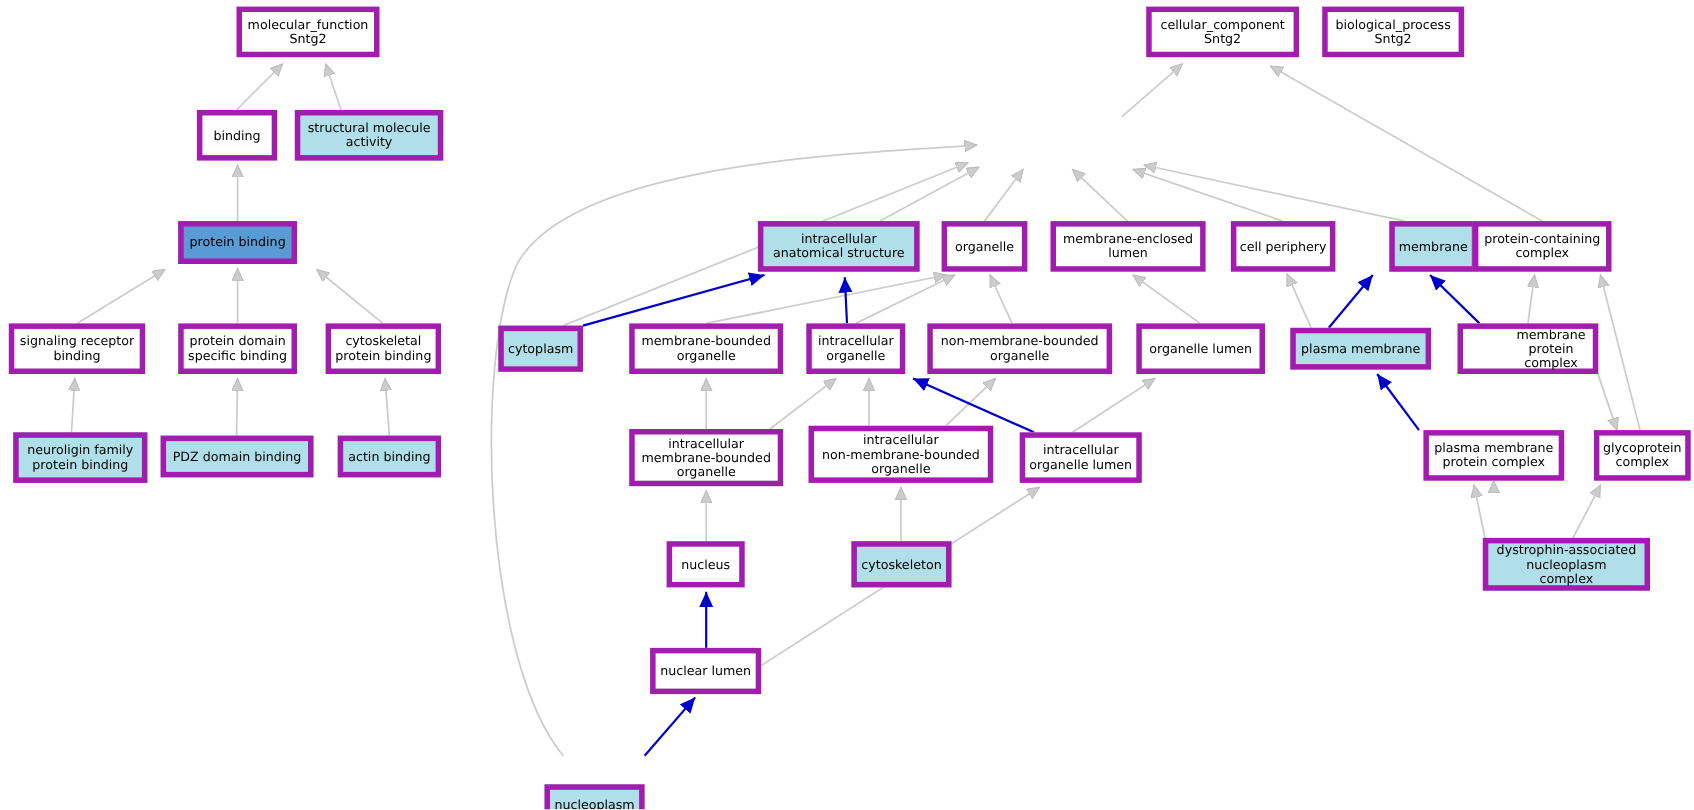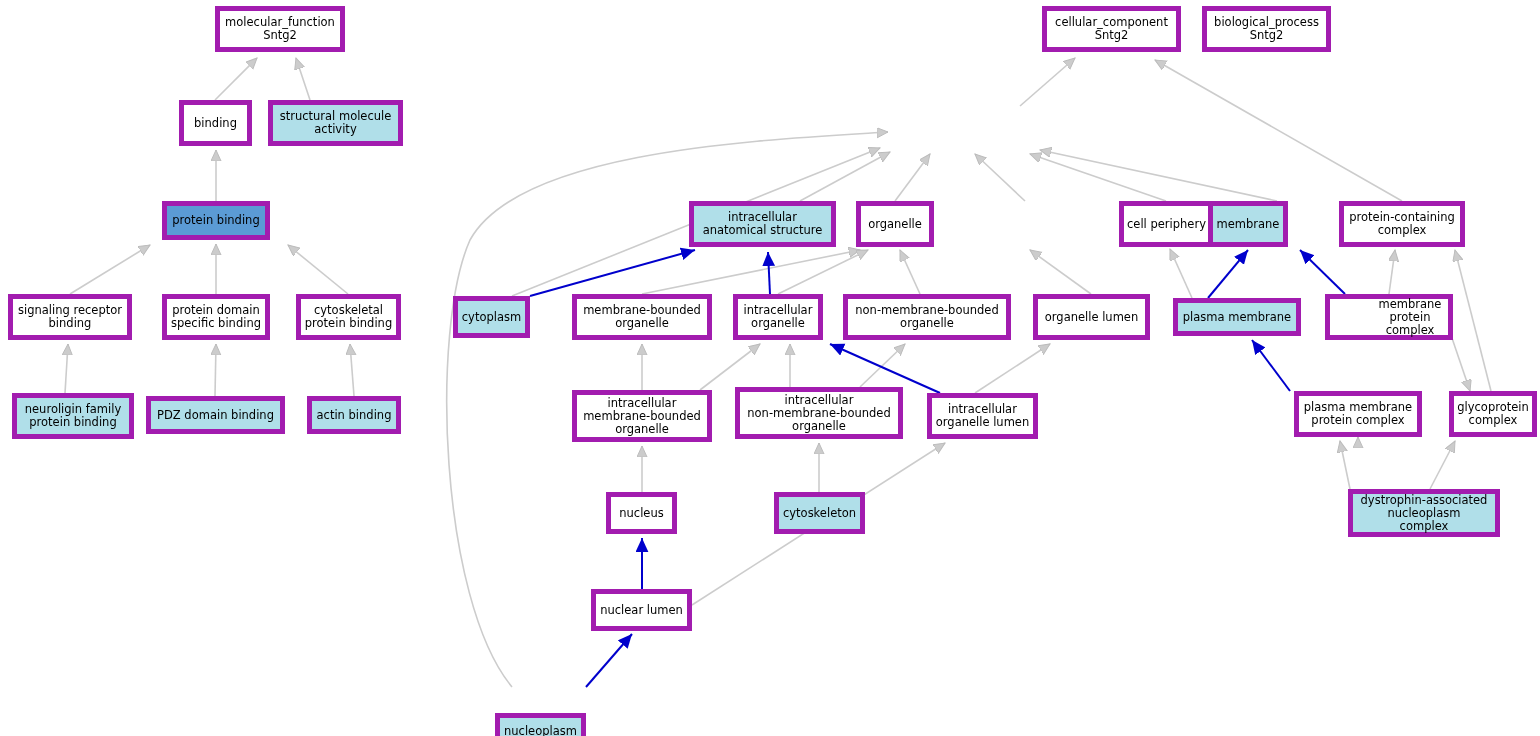--- a/index.html
+++ b/index.html
@@ -125,22 +125,24 @@
 Sntg2</div>
 
   <div class="node" style="left:179px;top:100px;width:73px;height:46px;">binding</div>
   <div class="node light" style="left:268px;top:100px;width:135px;height:46px;">structural molecule
 activity</div>
   <div class="node mid" style="left:162px;top:201px;width:108px;height:39px;">protein binding</div>
 
   <div class="node light" style="left:689px;top:201px;width:147px;height:46px;">intracellular
 anatomical structure</div>
   <div class="node" style="left:856px;top:201px;width:78px;height:46px;">organelle</div>
+  <div class="node" style="left:955px;top:201px;width:141px;height:46px;">membrane-enclosed
+lumen</div>
   <div class="node" style="left:1119px;top:201px;width:95px;height:46px;">cell periphery</div>
-  <div class="node light" style="left:1208px;top:201px;width:80px;height:46px;">membrane</div>
+  <div class="node light" style="left:1263px;top:201px;width:80px;height:46px;">membrane</div>
   <div class="node" style="left:1339px;top:201px;width:126px;height:46px;">protein-containing
 complex</div>
 
   <div class="node light" style="left:453px;top:296px;width:77px;height:42px;">cytoplasm</div>
   <div class="node" style="left:572px;top:294px;width:140px;height:46px;">membrane-bounded
 organelle</div>
   <div class="node" style="left:733px;top:294px;width:90px;height:46px;">intracellular
 organelle</div>
   <div class="node" style="left:843px;top:294px;width:168px;height:46px;">non-membrane-bounded
 organelle</div>

